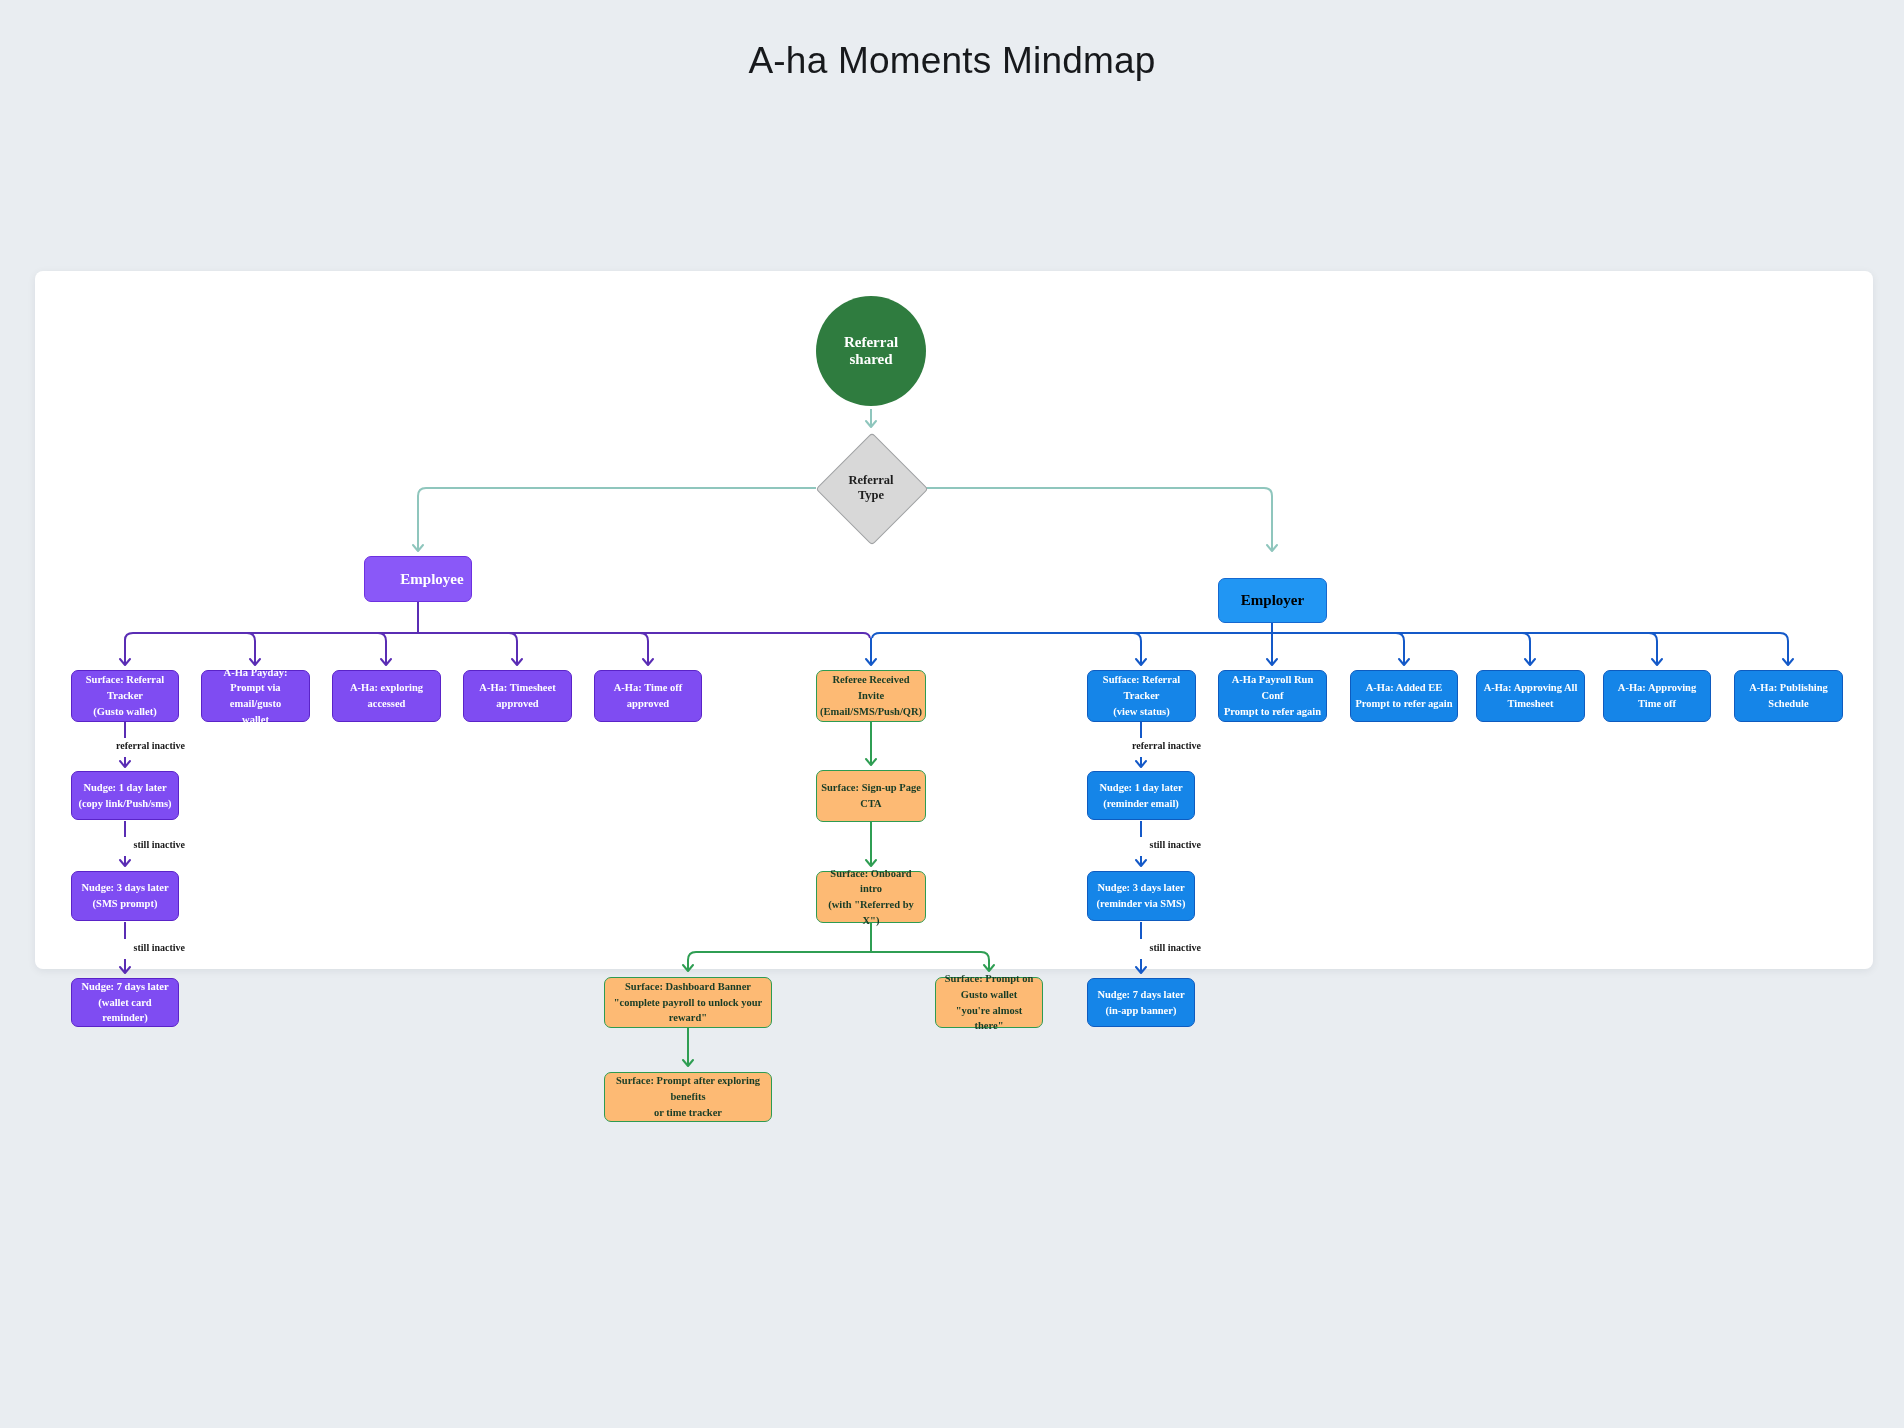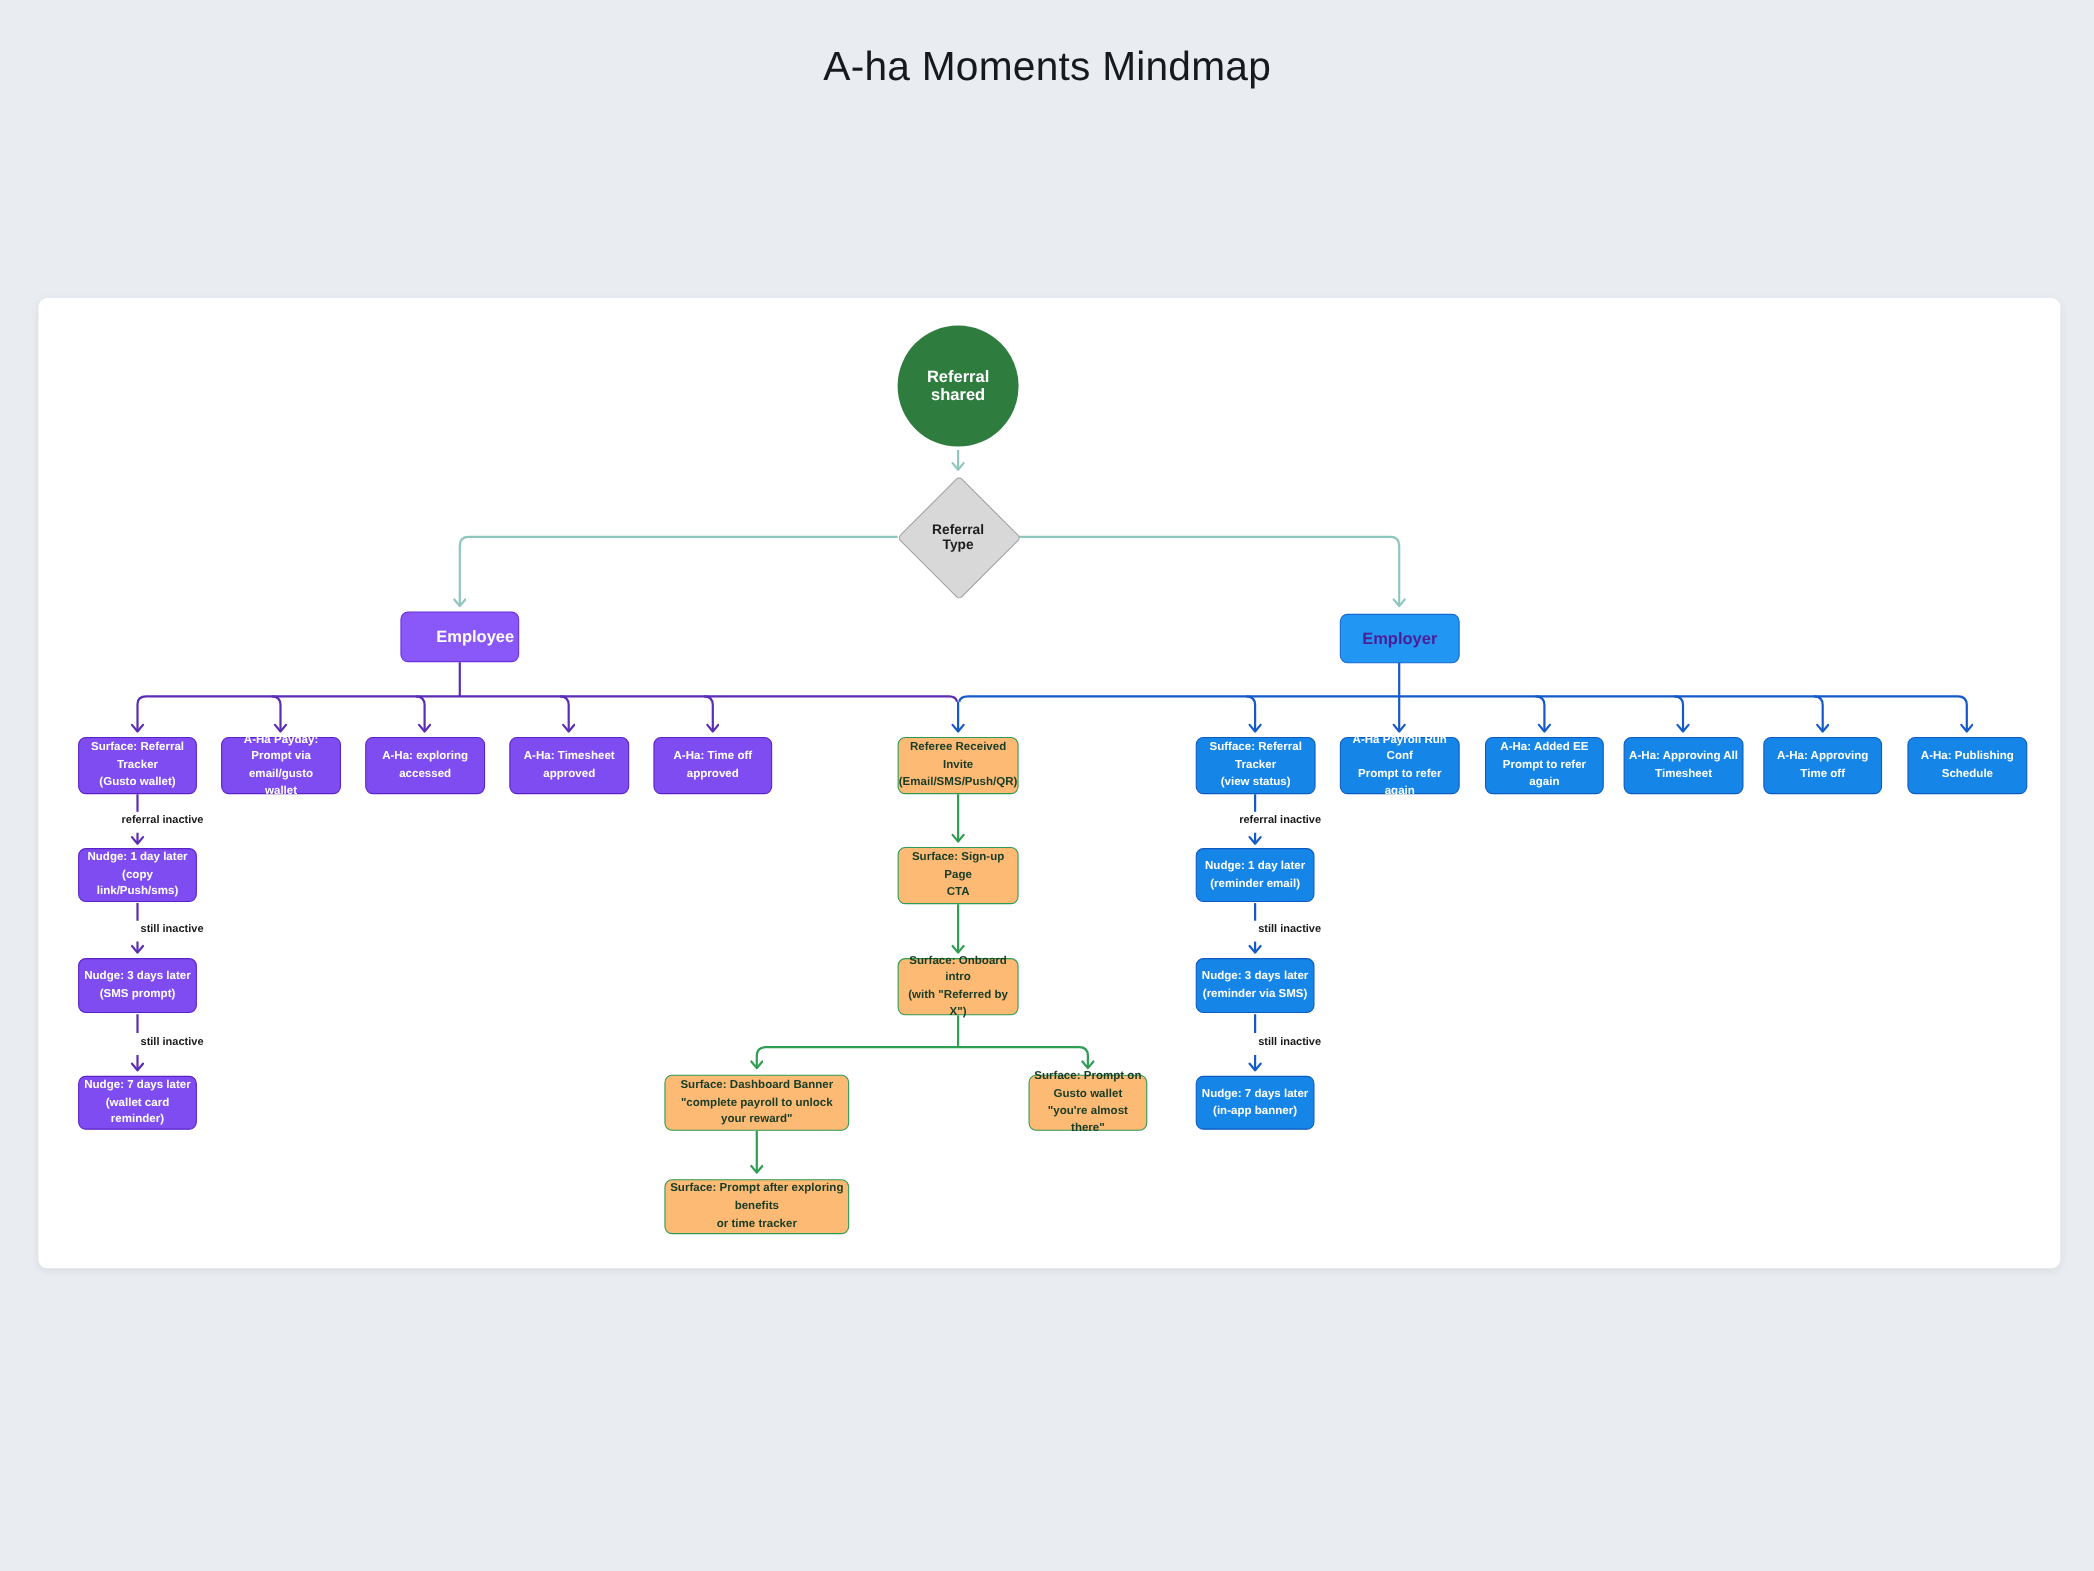--- a/index.html
+++ b/index.html
@@ -8,35 +8,36 @@
     background:#E9EDF1;
     font-family:"Liberation Sans", sans-serif;
     overflow:hidden;
   }
   .page-title{
     position:absolute;top:40px;left:0;width:1904px;
     text-align:center;font-size:37px;font-weight:500;color:#17191C;
     letter-spacing:.2px;
   }
   .canvas{
-    position:absolute;left:35px;top:271px;width:1838px;height:882px;
+    position:absolute;left:35px;top:271px;width:1838px;height:698px;
     background:#FFFFFF;border-radius:8px;
     box-shadow:0 2px 8px rgba(16,24,40,.07);
+    font-family:Liberation Serif, serif;
   }
   .edges{position:absolute;left:0;top:0;width:1838px;height:882px;pointer-events:none;}
   .node{
     position:absolute;display:flex;align-items:center;justify-content:center;
     text-align:center;border-radius:7px;box-sizing:border-box;
   }
   .node-text{white-space:pre-line;font-weight:700;}
   .box{font-size:10.5px;line-height:1.5;padding:2px 4px;}
   .purple{background:#7F4CF2;border:1.5px solid #5A23C8;color:#FFFFFF;}
   .purple-header{background:#8A58F8;border:1.5px solid #6D30E0;color:#FFFFFF;font-size:15px;padding-left:28px;}
   .blue{background:#1585E8;border:1.5px solid #0E5BBF;color:#FFFFFF;}
-  .blue-header{background:#2196F3;border:1.5px solid #1568D0;color:#4c1d95;font-size:15px;}
+  .blue-header{background:#2196F3;border:1.5px solid #1568D0;color:#000000;font-size:15px;margin-top:20px;}
   .green{background:#fdba74;border:1.5px solid #2E9B52;color:#173C26;}
   .circle{
     left:781px;top:25px;width:110px;height:110px;border-radius:50%;
     background:#2F7C3F;color:#FFFFFF;font-size:15px;
   }
   .diamond-shape{
     position:absolute;left:797px;top:178px;width:78px;height:78px;
     background:#D8D8D8;border:1.5px solid #A0A2A4;border-radius:4px;
     transform:rotate(45deg);
   }

